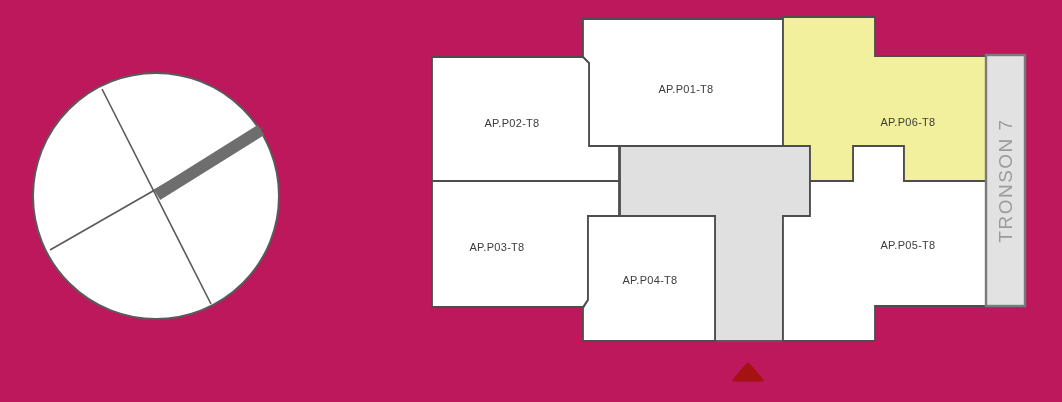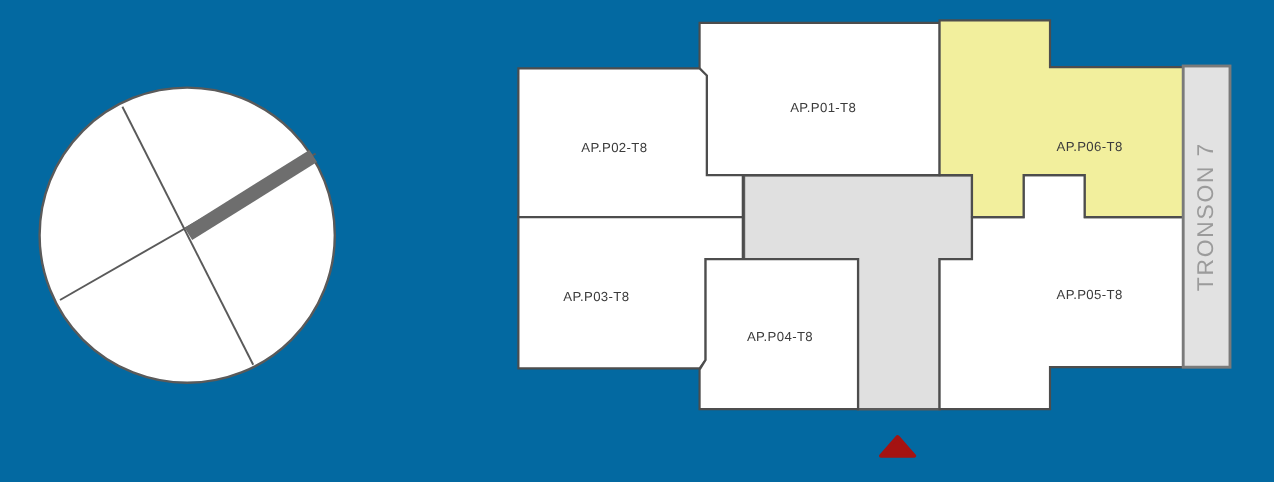--- a/index.html
+++ b/index.html
@@ -1,20 +1,20 @@
 <!DOCTYPE html>
 <html><head>
 <meta charset="utf-8">
 <style>
   html, body { margin: 0; padding: 0; background: #ffffff; }
   .stage {
     position: relative;
     width: 1062px;
     height: 402px;
-    background: #0369a1;
+    background: #be185d;
     font-family: "Liberation Sans", sans-serif;
     overflow: hidden;
   }
   svg { display: block; }
   .unit-poly { stroke-width: 1.8; stroke-linejoin: miter; cursor: pointer; }
   .unit-label {
     font-family: "Liberation Sans", sans-serif;
     font-size: 11px;
     letter-spacing: 0.3px;
     pointer-events: none;

